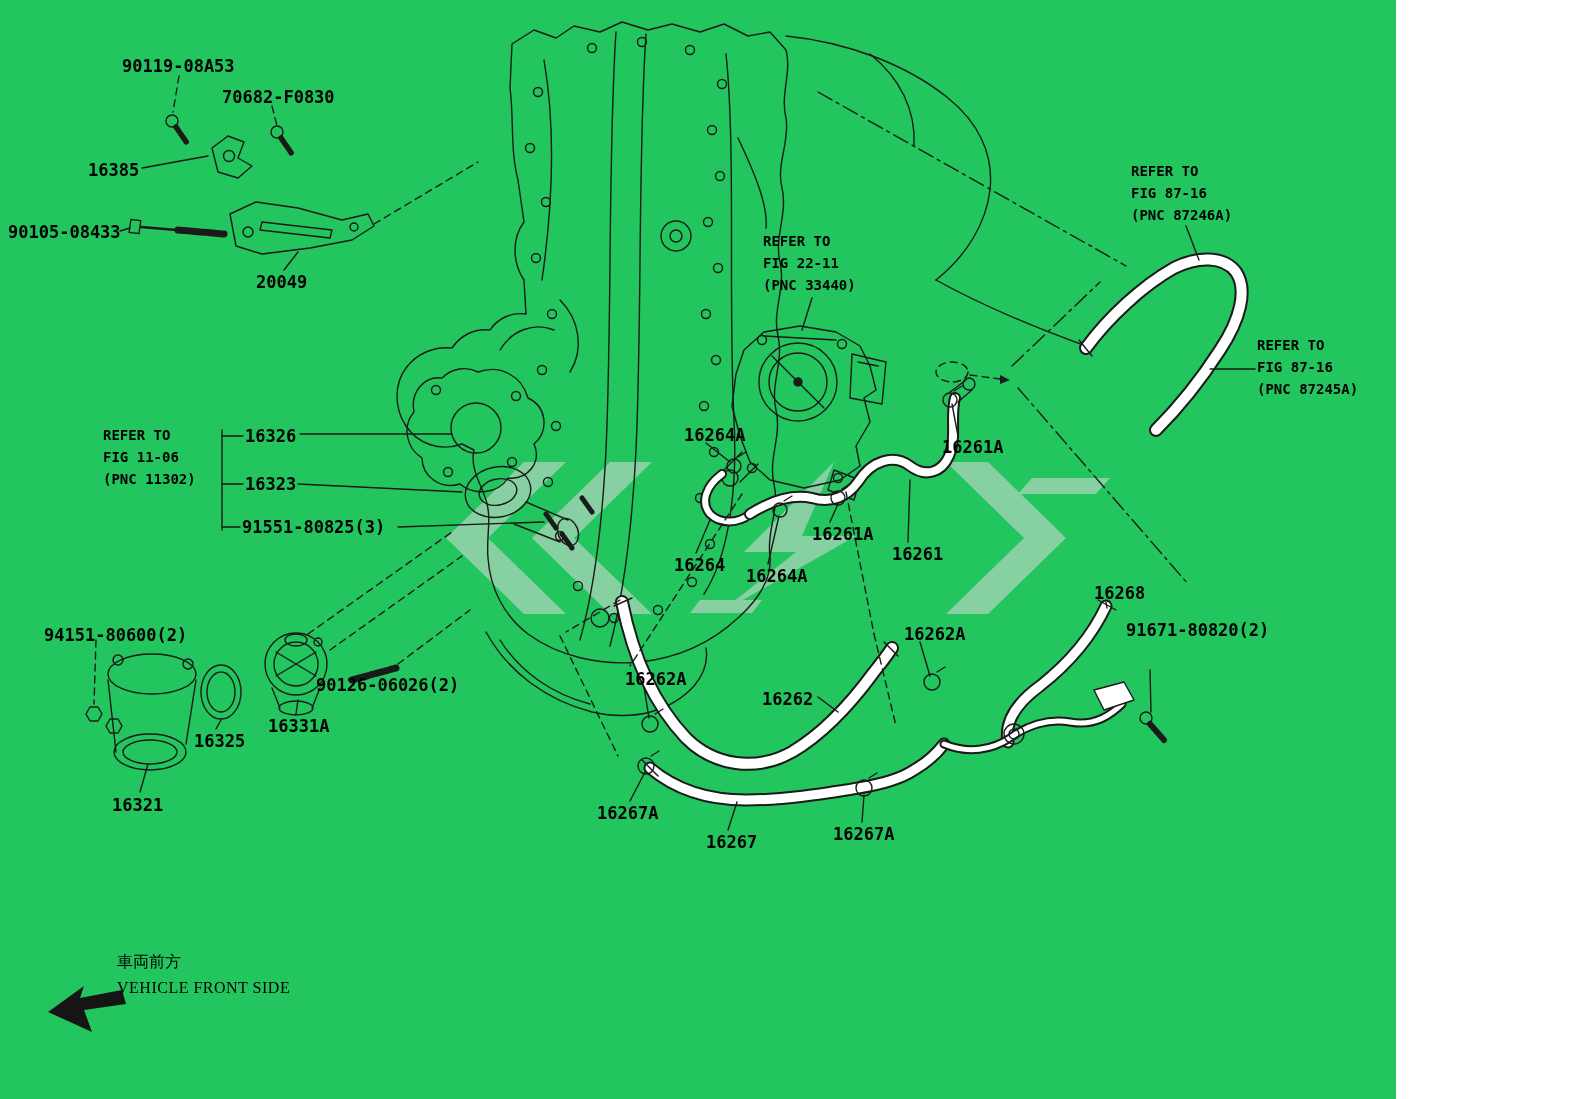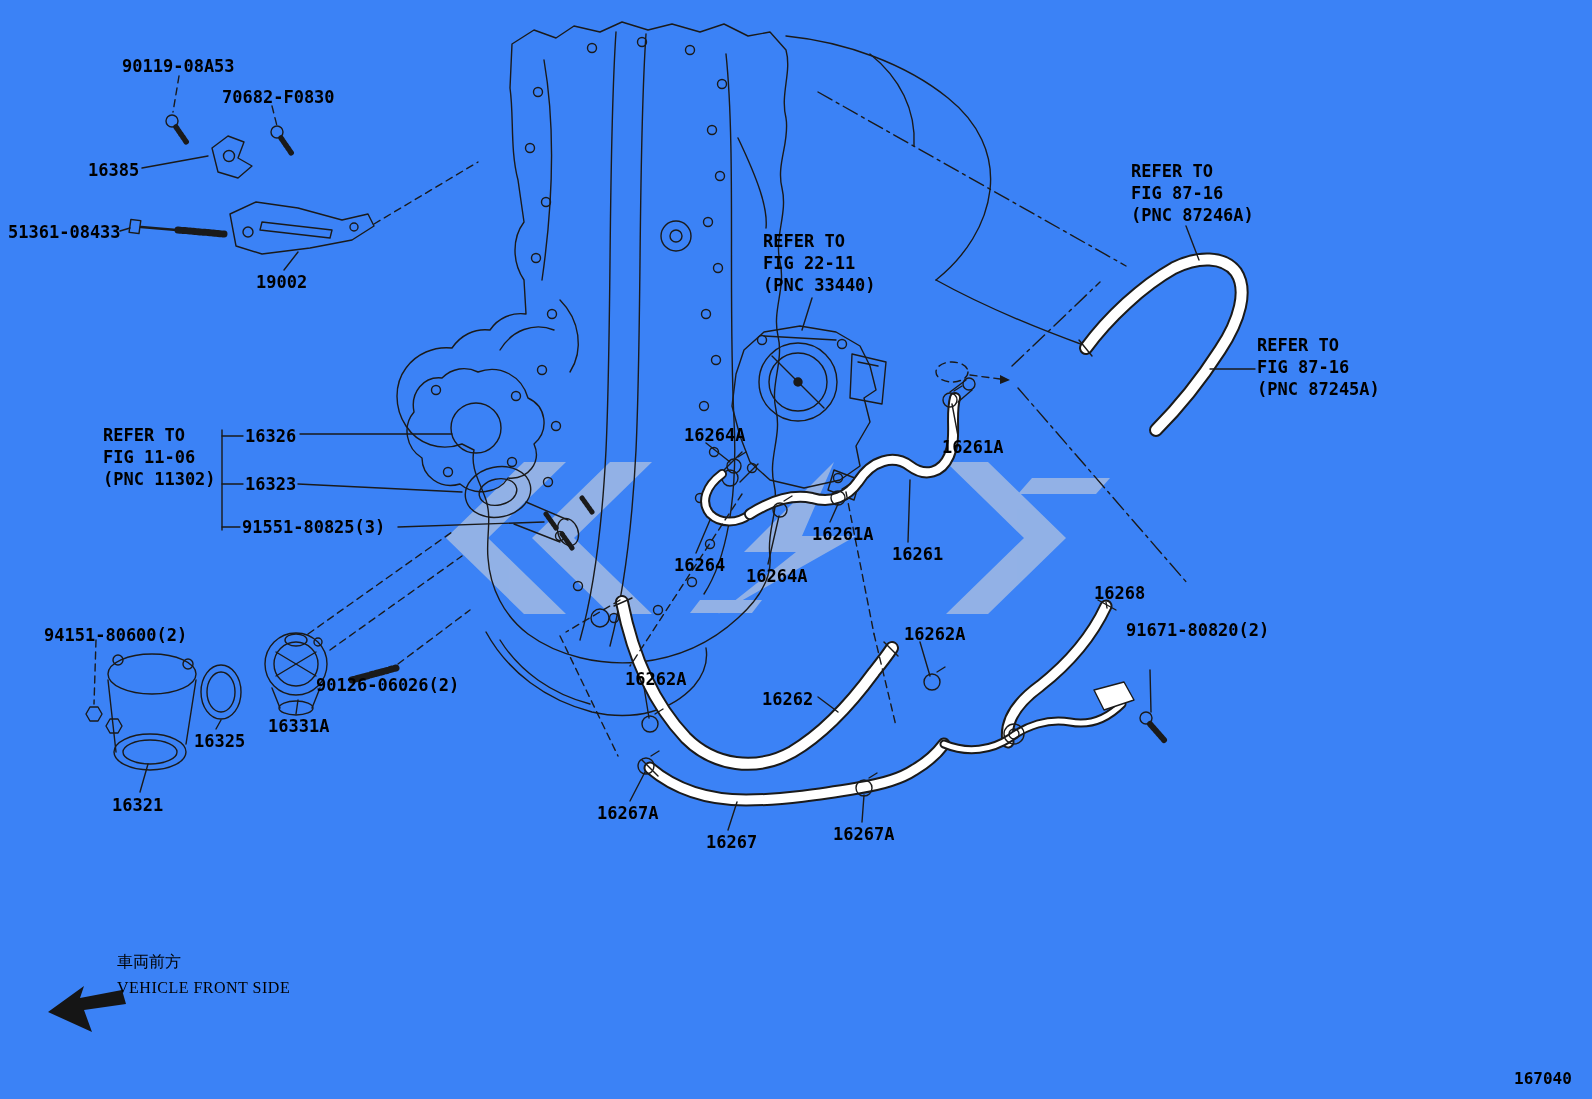--- a/index.html
+++ b/index.html
@@ -1,20 +1,20 @@
 <!DOCTYPE html>
 <html><head>
 <meta charset="utf-8">
 <style>
   html,body{margin:0;padding:0;background:#fff;}
-  .stage{position:relative;width:1592px;height:1099px;background:#3b82f6;overflow:hidden;
+  .stage{position:relative;width:1396px;height:1099px;background:#22c55e;overflow:hidden;
          font-family:"DejaVu Sans Mono","Liberation Mono",monospace;}
   svg{position:absolute;left:0;top:0;}
   .lbl{position:absolute;font-size:17px;font-weight:bold;color:#000;white-space:nowrap;z-index:5;}
-  .refblock{position:absolute;font-size:17px;font-weight:bold;color:#000;line-height:22px;white-space:nowrap;z-index:5;}
+  .refblock{position:absolute;font-size:14px;font-weight:bold;color:#000;line-height:22px;white-space:nowrap;z-index:5;}
   .figcode{position:absolute;font-size:16px;font-weight:bold;color:#000;z-index:5;margin-left:20px;}
   .jp{position:absolute;font-size:16px;font-weight:normal;color:#000;z-index:5;
       font-family:"DejaVu Sans","Liberation Sans",sans-serif;}
   .en{position:absolute;font-size:16px;font-weight:normal;color:#000;letter-spacing:.5px;z-index:5;
       font-family:Liberation Serif, serif;}
 </style>
 </head>
 <body>
 
 <div class="stage">
@@ -334,22 +334,22 @@
     <path d="M 812,298 L 802,330"></path>
     <path d="M 738,138 C 758,180 768,208 766,228"></path>
   </g>
 
   <path fill="#151515" stroke="none" d="M 48,1012 L 84,986 L 80,998 L 122,990 L 126,1004 L 84,1010 L 92,1032 Z"></path>
 </svg>
 
   <div class="lbl" style="left:122px;top:56px">90119-08A53</div>
   <div class="lbl" style="left:222px;top:87px">70682-F0830</div>
   <div class="lbl" style="left:88px;top:160px">16385</div>
-  <div class="lbl" style="left:8px;top:222px">51361-08433</div>
-  <div class="lbl" style="left:256px;top:272px">19002</div>
+  <div class="lbl" style="left:8px;top:222px">90105-08433</div>
+  <div class="lbl" style="left:256px;top:272px">20049</div>
   <div class="lbl" style="left:245px;top:426px">16326</div>
   <div class="lbl" style="left:245px;top:474px">16323</div>
   <div class="lbl" style="left:242px;top:517px">91551-80825(3)</div>
   <div class="lbl" style="left:44px;top:625px">94151-80600(2)</div>
   <div class="lbl" style="left:194px;top:731px">16325</div>
   <div class="lbl" style="left:268px;top:716px">16331A</div>
   <div class="lbl" style="left:316px;top:675px">90126-06026(2)</div>
   <div class="lbl" style="left:112px;top:795px">16321</div>
   <div class="lbl" style="left:684px;top:425px">16264A</div>
   <div class="lbl" style="left:942px;top:437px">16261A</div>

